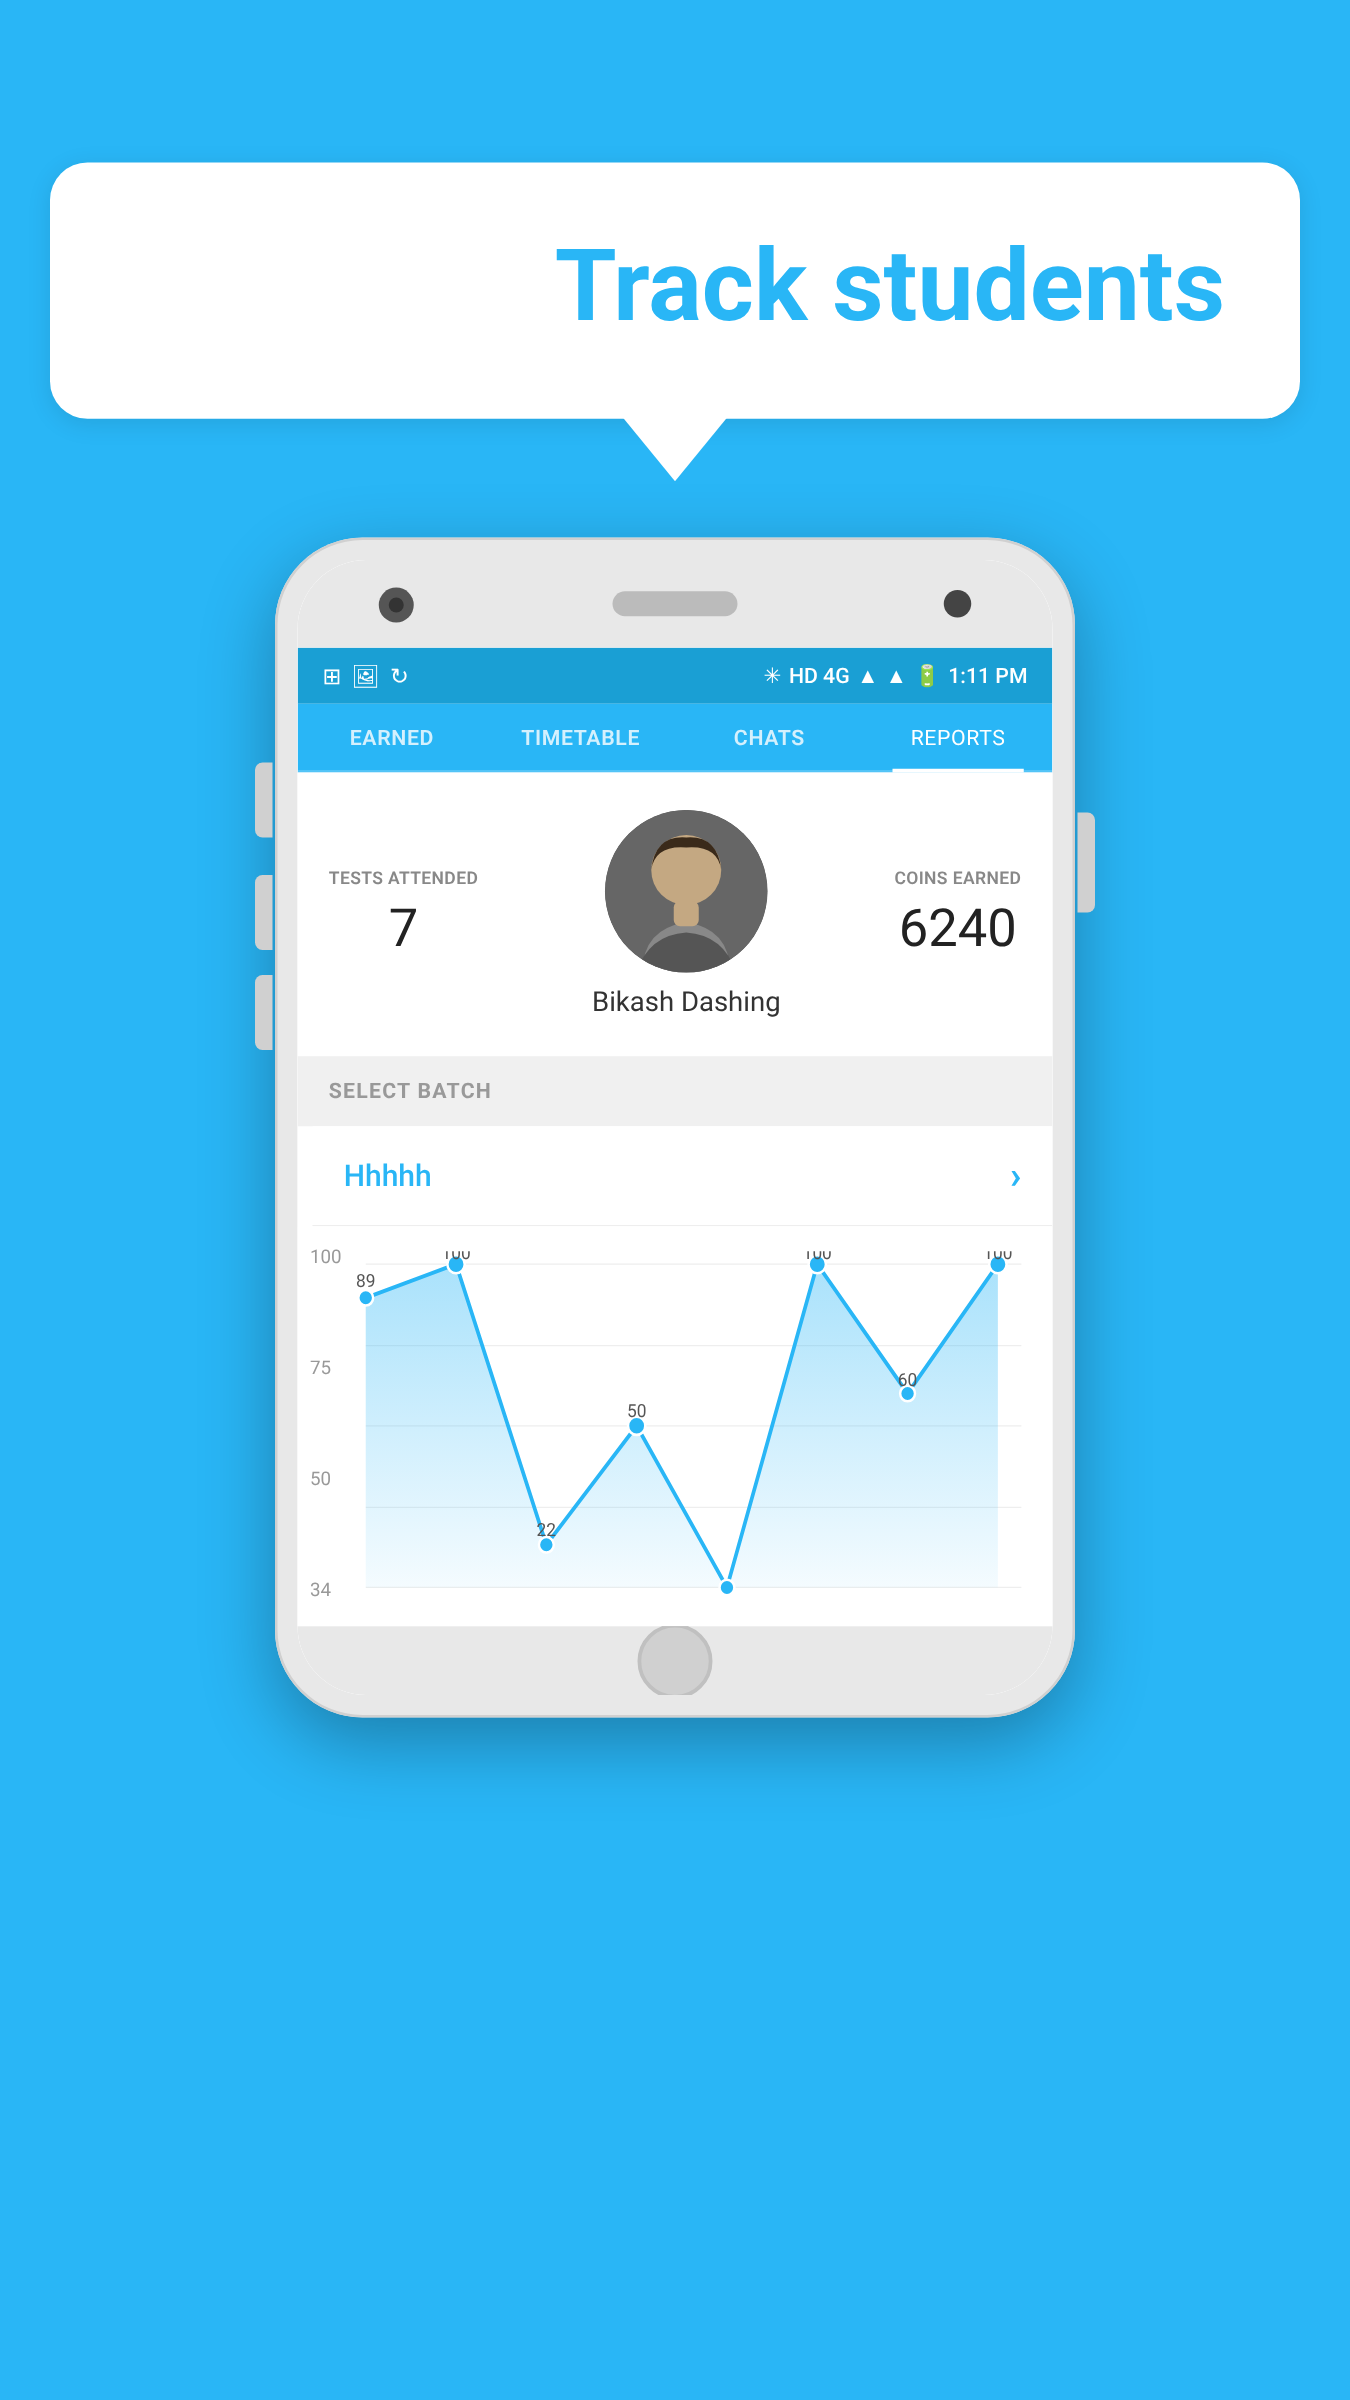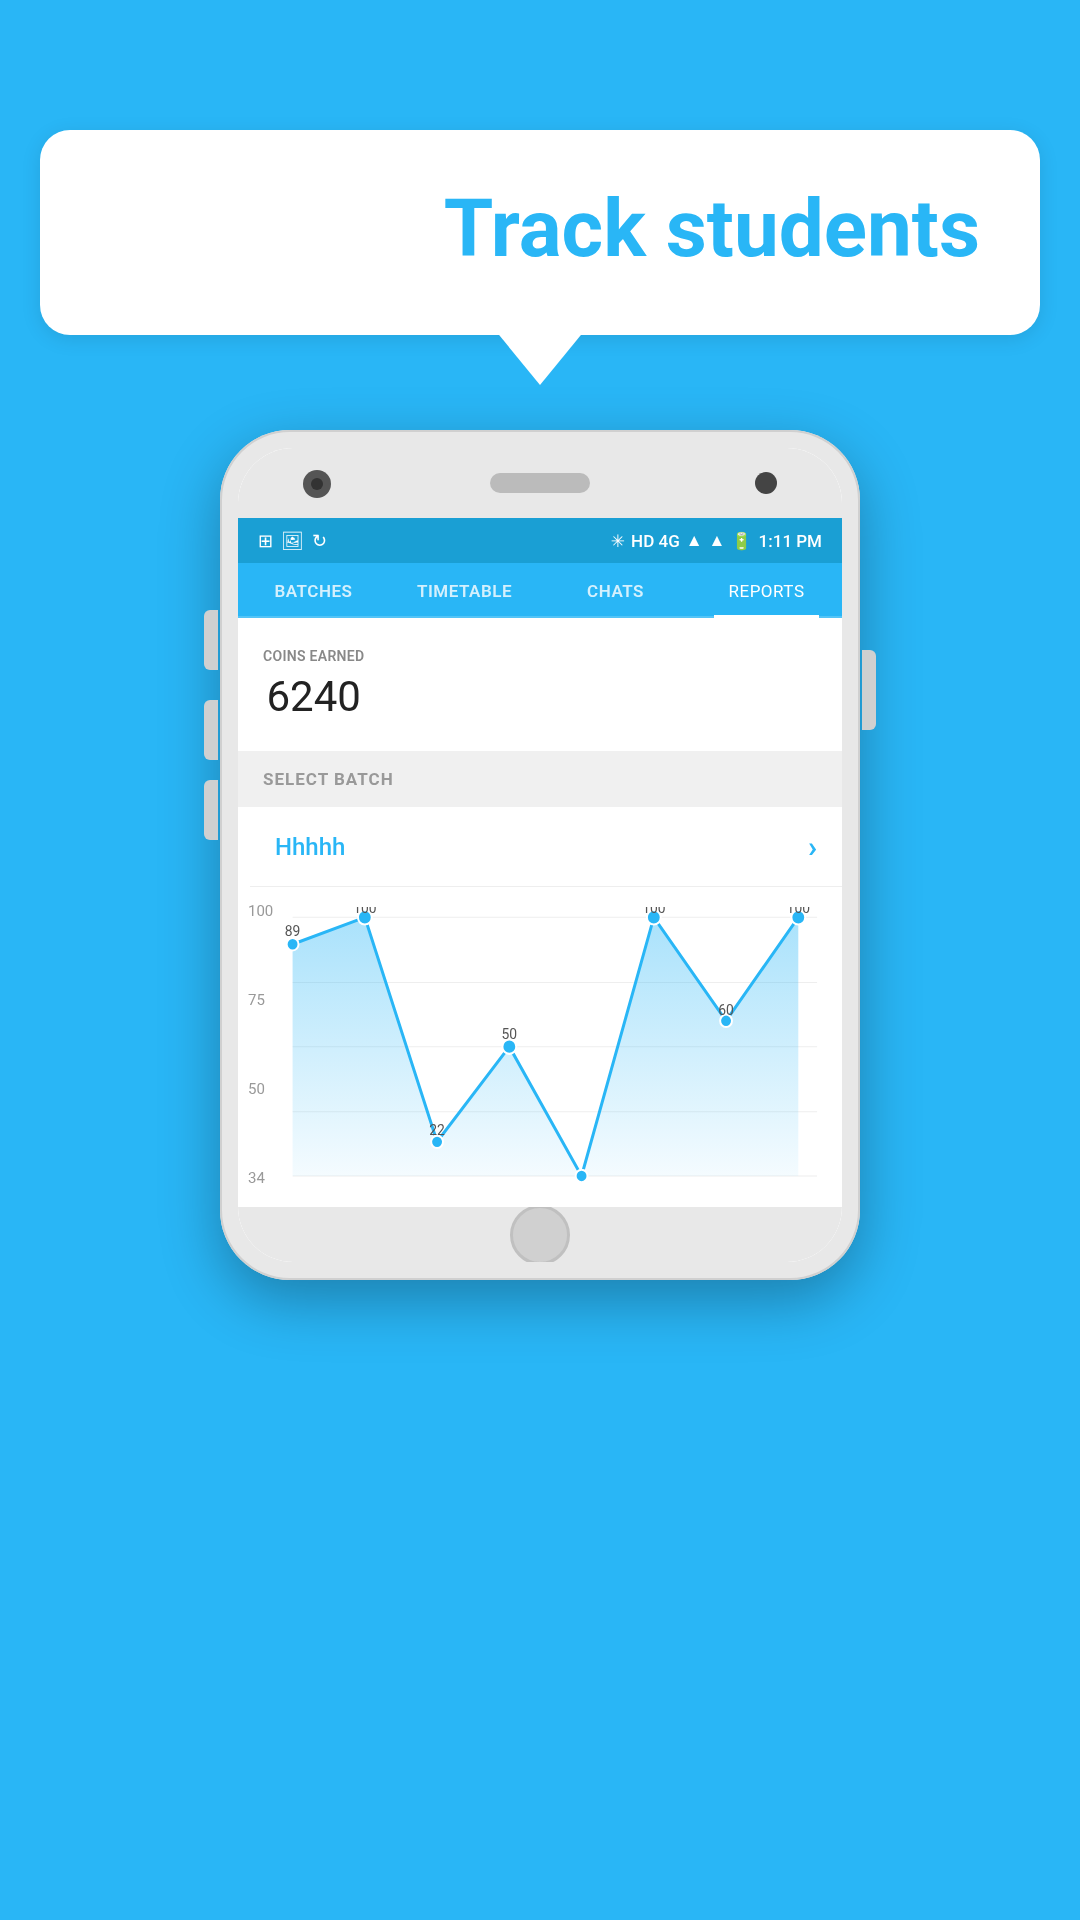--- a/index.html
+++ b/index.html
@@ -363,36 +363,58 @@
             <span>HD 4G</span>
             <span>▲</span>
             <span>▲</span>
             <span>🔋</span>
             <span>1:11 PM</span>
           </div>
         </div>
 
         <div class="nav-tabs">
           <div class="nav-tab">
-            <span>BATCHES</span>
+            <span>EARNED</span>
           </div>
           <div class="nav-tab">
             <span>TIMETABLE</span>
           </div>
           <div class="nav-tab">
             <span>CHATS</span>
           </div>
           <div class="nav-tab active">
             <span>REPORTS</span>
           </div>
         </div>
 
         <div class="profile-section">
 
-
+          <div class="stat-block">
+            <div class="stat-label">TESTS ATTENDED</div>
+            <div class="stat-value">7</div>
+          </div>
+
+          <div class="avatar-block">
+            <div class="avatar-img">
+              <svg viewBox="0 0 130 130" width="130" height="130">
+                <circle cx="65" cy="65" r="65" fill="#666"></circle>
+
+                <circle cx="65" cy="48" r="28" fill="#c4a882"></circle>
+
+                <path d="M37 48 Q40 20 65 22 Q90 20 93 48 Q90 28 65 30 Q40 28 37 48Z" fill="#3a2a1a"></path>
+
+                <path d="M30 130 Q30 95 65 90 Q100 95 100 130Z" fill="#888"></path>
+
+                <rect x="55" y="73" width="20" height="20" rx="5" fill="#c4a882"></rect>
+
+                <path d="M25 130 Q35 100 65 98 Q95 100 105 130Z" fill="#555"></path>
+              </svg>
+            </div>
+            <div class="avatar-name">Bikash Dashing</div>
+          </div>
 
           <div class="stat-block">
             <div class="stat-label">COINS EARNED</div>
             <div class="stat-value">6240</div>
           </div>
         </div>
 
         <div class="select-batch">
           <span class="select-batch-label">SELECT BATCH</span>
         </div>

